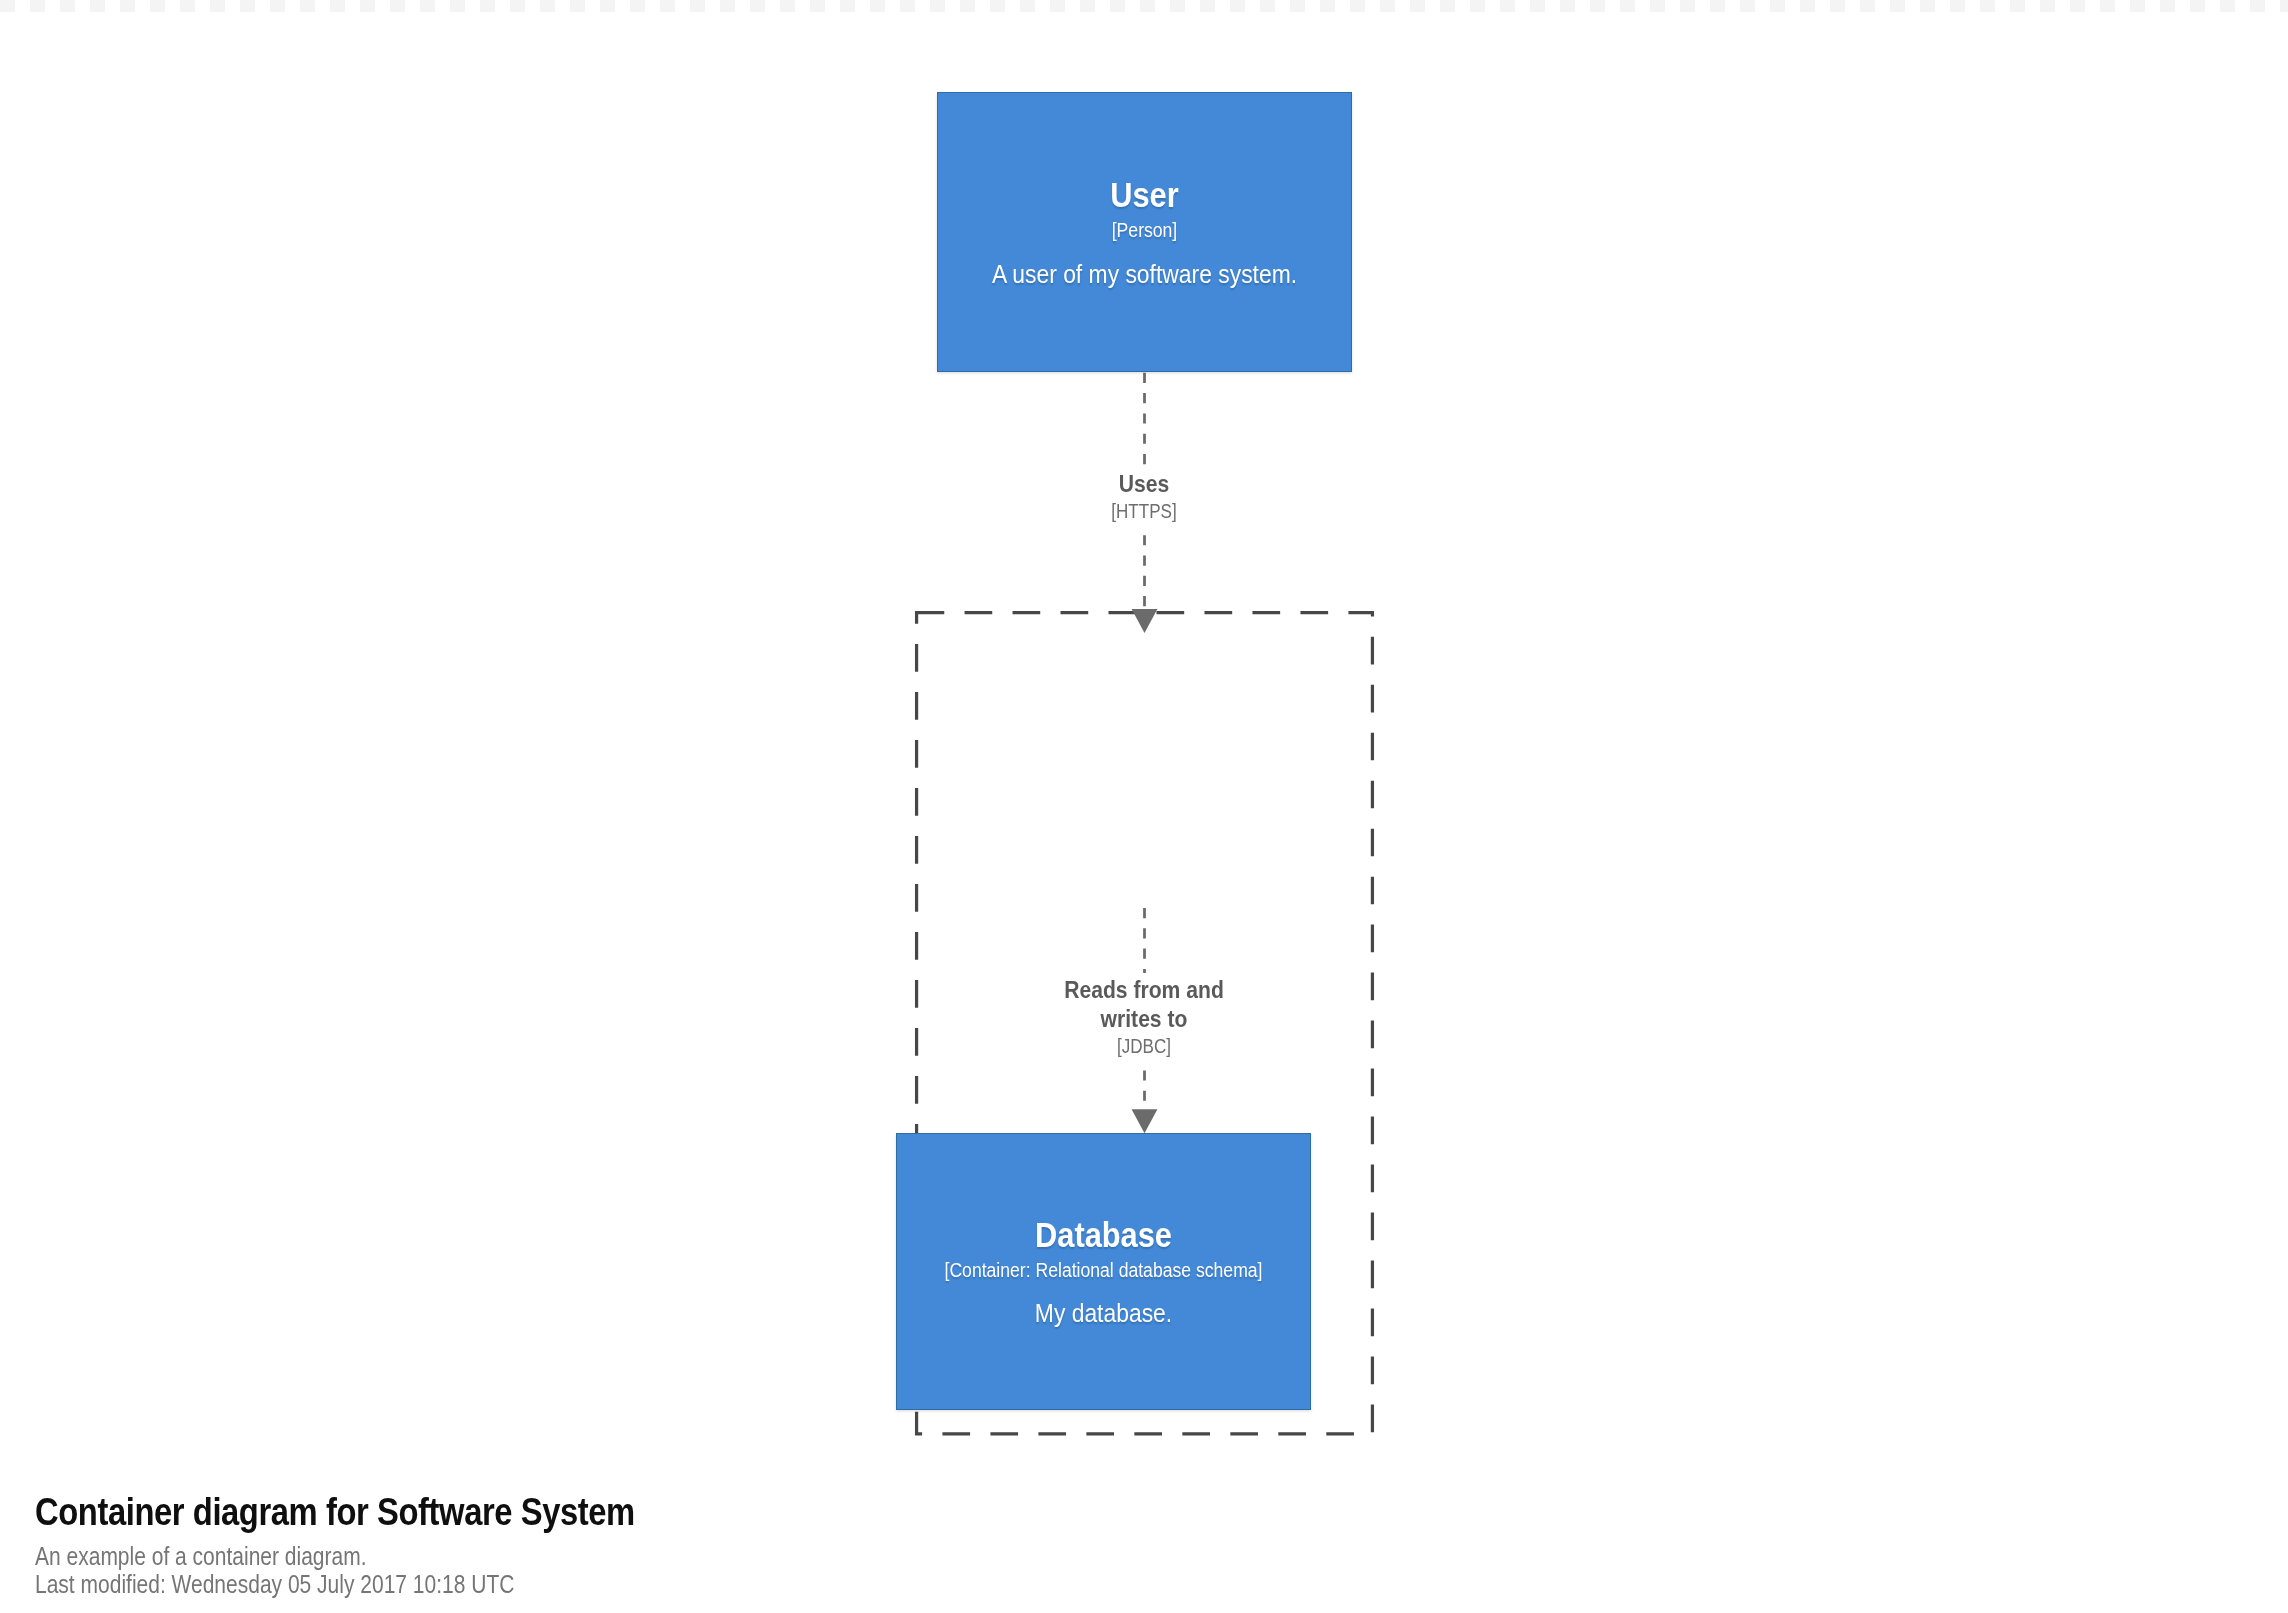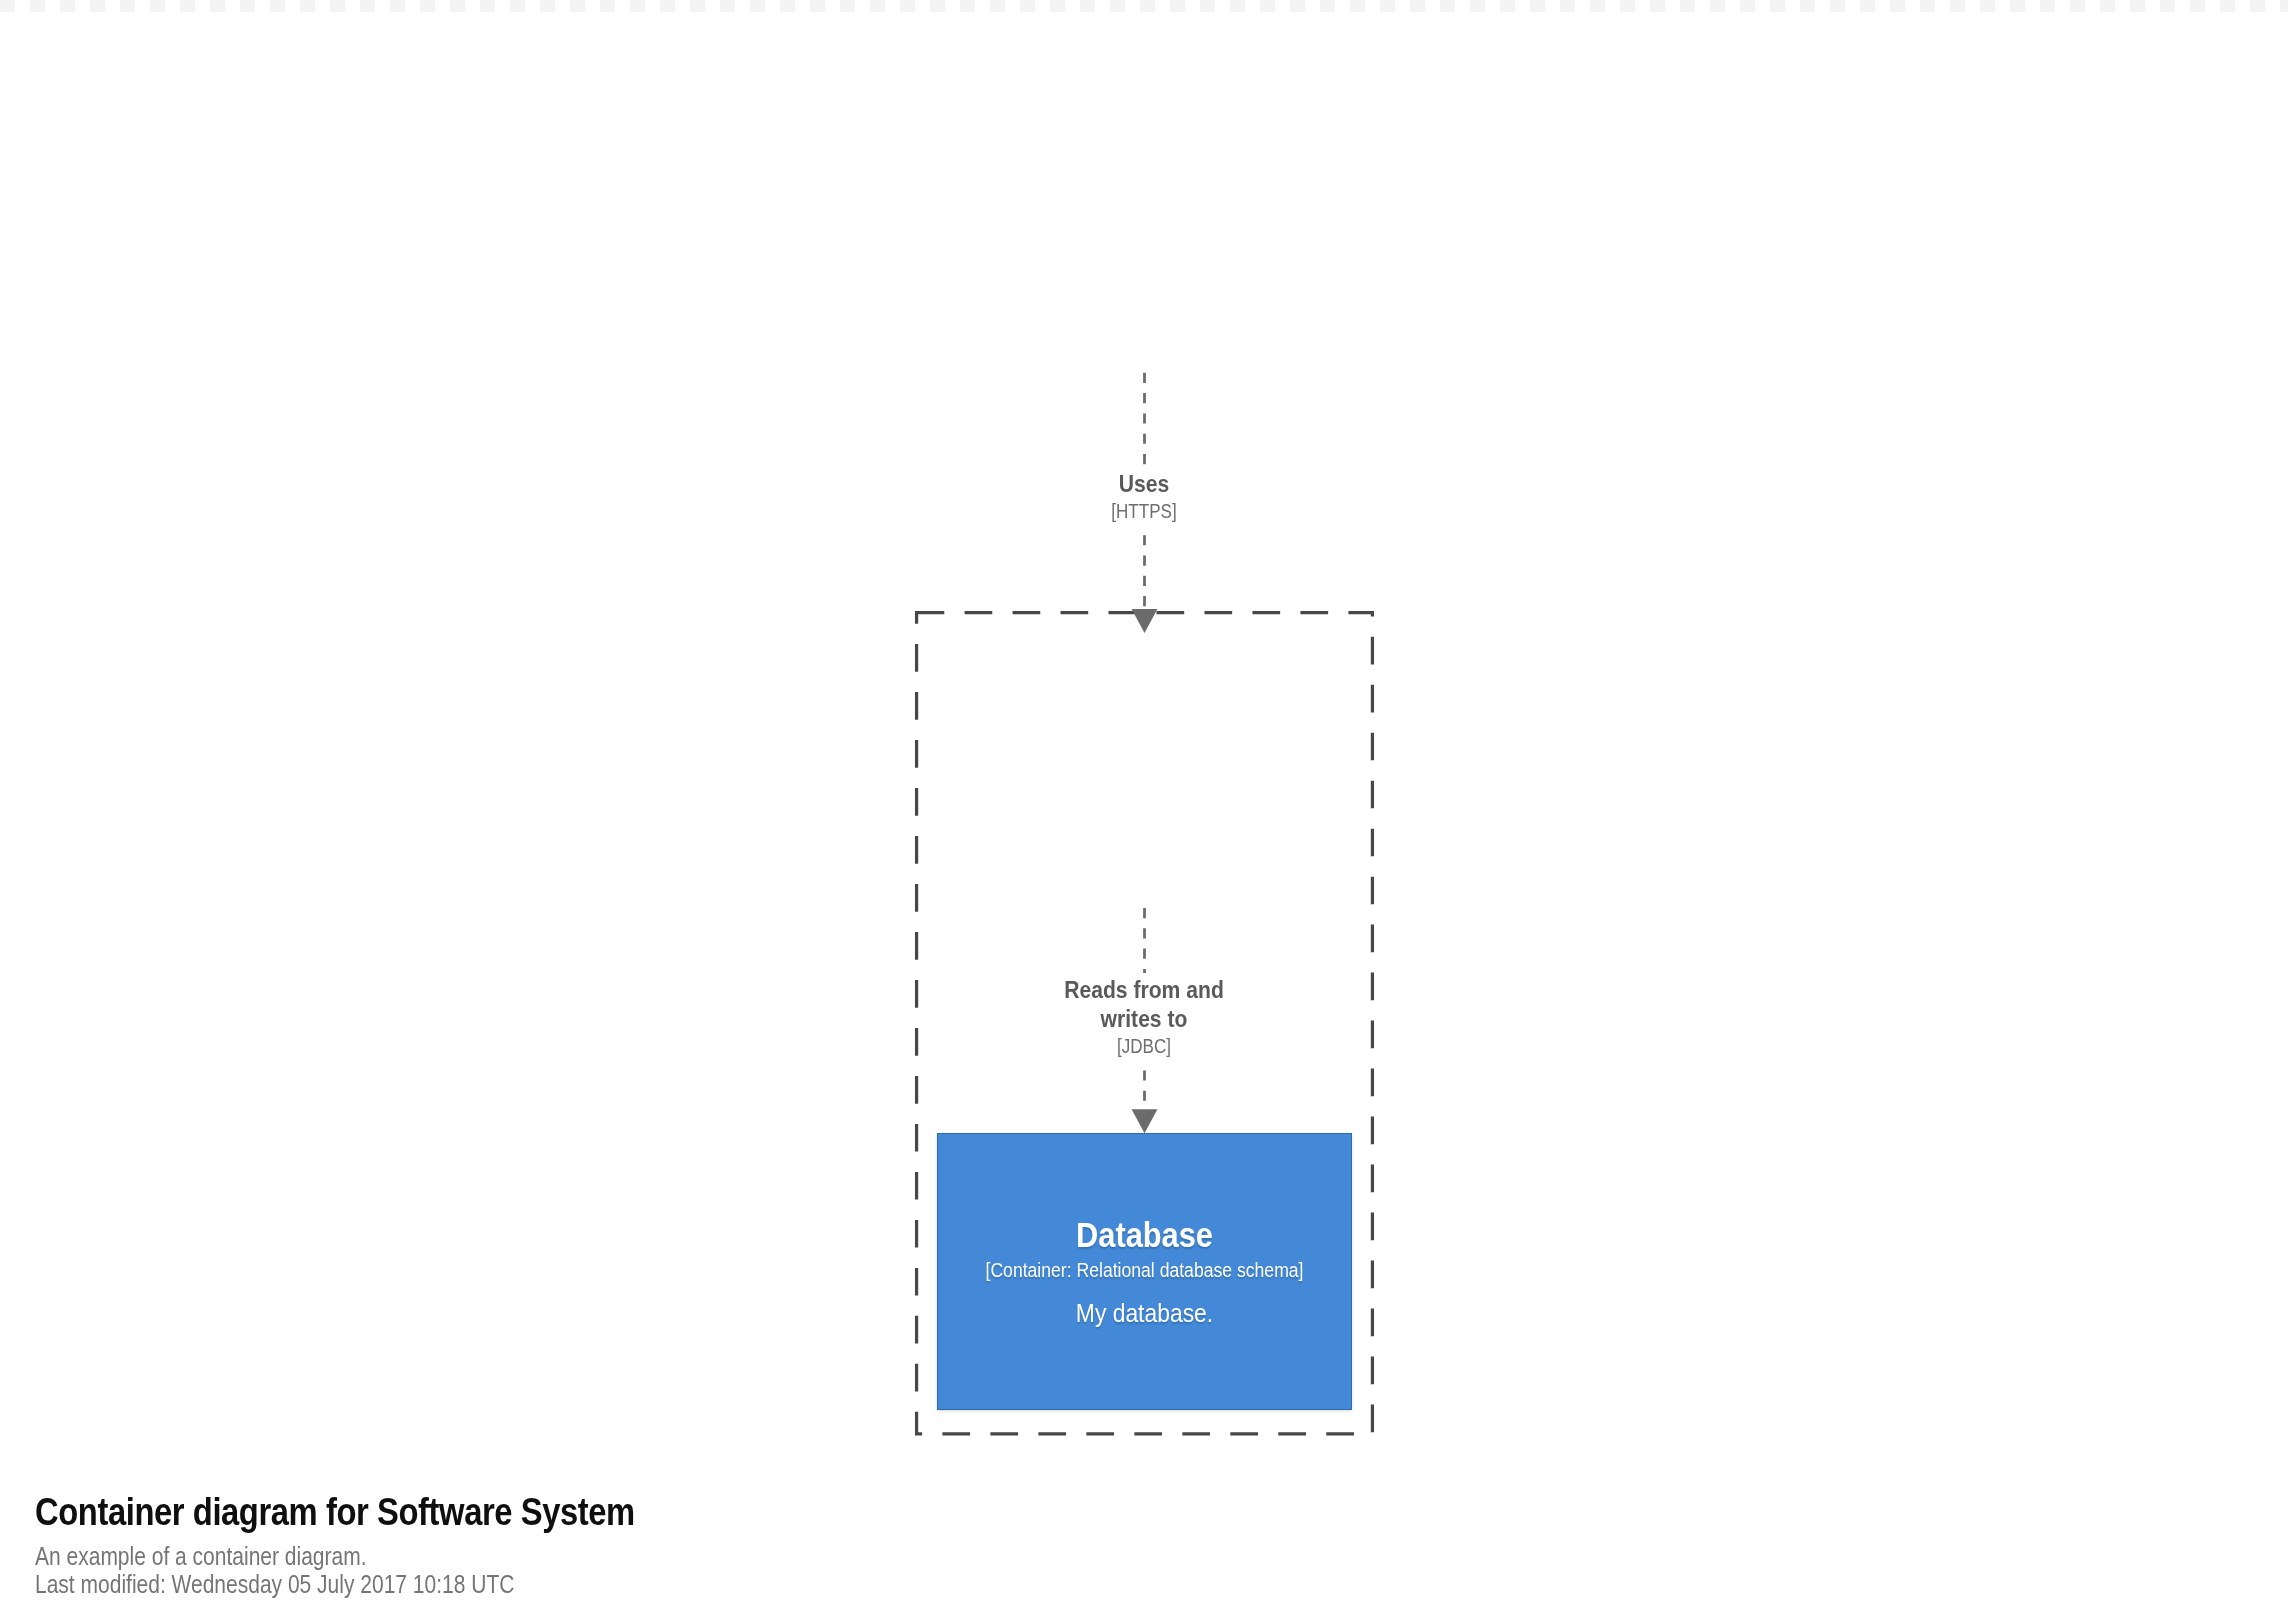--- a/index.html
+++ b/index.html
@@ -80,21 +80,21 @@
     font-size: 20px; line-height: 28px;
     text-shadow: 0 1.8px 1.8px rgba(0,0,0,0.18);
   }
   .el-desc {
     font-size: 26px; line-height: 31px; margin-top: 14.8px;
     text-shadow: 0 1.8px 1.8px rgba(0,0,0,0.18);
   }
 
   #el-user     { left: 937px; top: 92px;  width: 415px; height: 280px; }
   #el-webapp   { left: 937px; top: 632px;  width: 415px; height: 277px; }
-  #el-database { left: 937px; top: 1133px; width: 415px; height: 277px; }
+  #el-database { left: 896px; top: 1133px; width: 415px; height: 277px; }
 
   .rel-label {
     position: absolute;
     left: 1144px;
     transform: translateX(-50%) scaleX(0.88);
     text-align: center;
     background: var(--page_background);
     padding: 1.8px 11px;
     z-index: 3;
     white-space: nowrap;
@@ -137,20 +137,27 @@
   <div class="page-edge"></div>
 
   <svg class="overlay" viewBox="0 0 2480 1748" xmlns="http://www.w3.org/2000/svg">
     <rect class="boundary-rect" x="993" y="664" width="494" height="890"></rect>
     <line class="rel-line" x1="1240" y1="404" x2="1240" y2="672"></line>
     <polygon class="rel-arrow" points="1226,660 1254,660 1240,686"></polygon>
     <line class="rel-line" x1="1240" y1="984" x2="1240" y2="1214"></line>
     <polygon class="rel-arrow" points="1226,1202 1254,1202 1240,1228"></polygon>
   </svg>
 
+  <div class="element" id="el-user">
+    <div class="element-inner">
+      <div class="el-name">User</div>
+      <div class="el-meta">[Person]</div>
+      <div class="el-desc">A user of my software system.</div>
+    </div>
+  </div>
 
   <div class="rel-label" id="rel-label-uses">
     <div class="rel-name">Uses</div>
     <div class="rel-tech">[HTTPS]</div>
   </div>
 
 
   <div class="rel-label" id="rel-label-rw">
     <div class="rel-name">Reads from and</div>
     <div class="rel-name">writes to</div>

